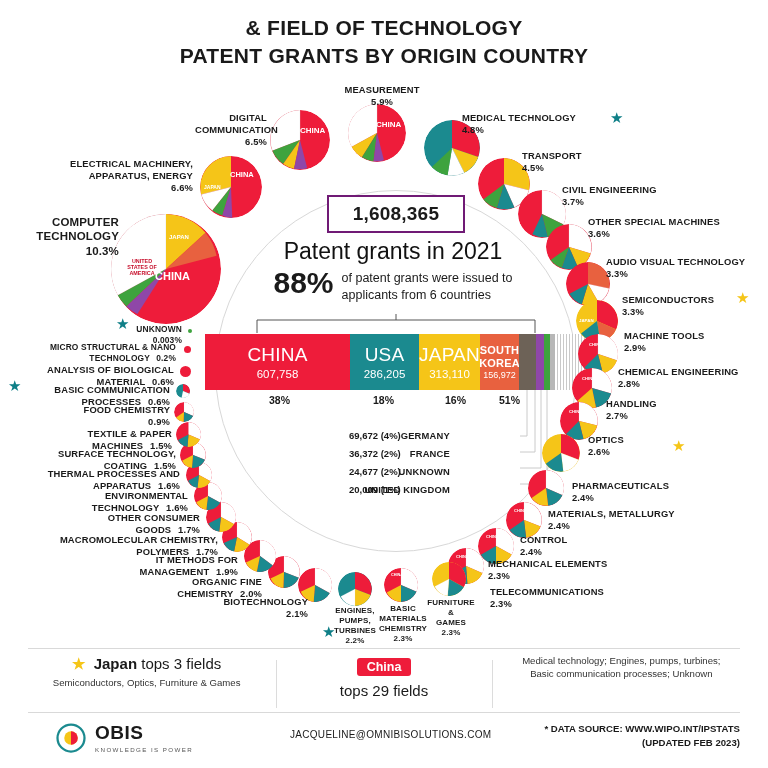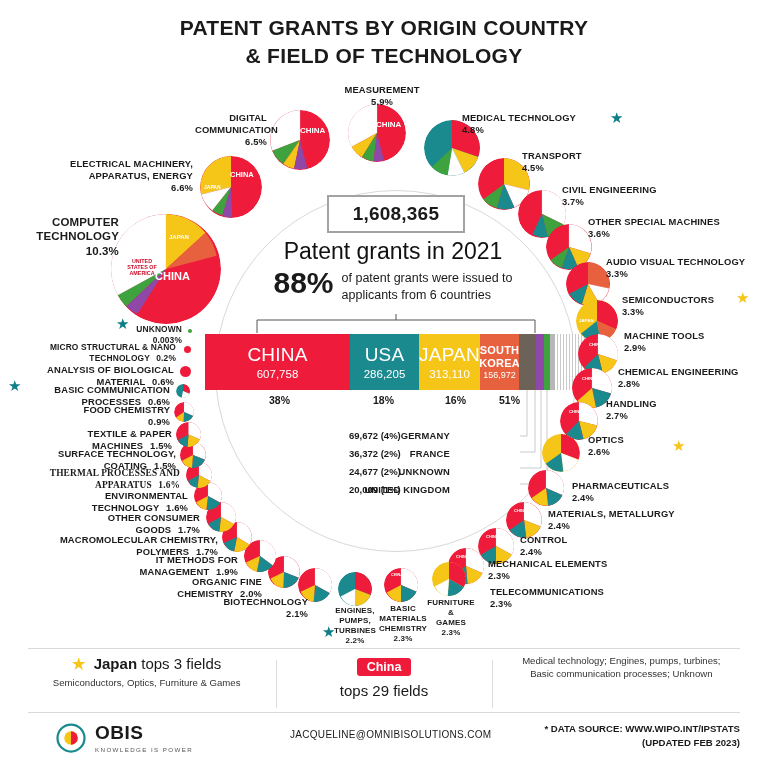--- a/index.html
+++ b/index.html
@@ -15,21 +15,21 @@
     position:absolute;top:14px;left:0;width:768px;text-align:center;
     font-weight:bold;font-size:21px;letter-spacing:.3px;line-height:1.35;
   }
   
   .center-circle{
     position:absolute;left:215px;top:190px;width:360px;height:360px;
     border:1.5px solid #d8d8d8;border-radius:50%;
   }
   .big-number{
     position:absolute;left:327px;top:195px;width:134px;height:34px;
-    border:2px solid #a3a3a3;background:#fff;
+    border:2px solid #701a75;background:#fff;
     display:flex;align-items:center;justify-content:center;
     font-weight:bold;font-size:19px;letter-spacing:.2px;
   }
   .center-head{
     position:absolute;left:243px;top:238px;width:300px;text-align:center;
     font-size:23px;font-weight:300;color:#111;
   }
   .pct-line{
     position:absolute;left:228px;top:268px;width:330px;
     display:flex;align-items:flex-start;justify-content:center;gap:8px;
@@ -70,22 +70,22 @@
   .brand{position:absolute;left:56px;top:722px;display:flex;align-items:center;gap:9px;}
   .brand .nm{font-size:19px;font-weight:bold;letter-spacing:.5px;}
   .brand .tag{font-size:6.2px;letter-spacing:1.4px;color:#555;margin-top:2px;}
   .mail{position:absolute;left:290px;top:729px;font-size:10px;letter-spacing:.3px;}
   .src{position:absolute;right:28px;top:722px;text-align:right;font-size:9.6px;font-weight:bold;line-height:1.45;}
 </style>
 </head>
 <body>
 
 <div class="title">
+  <div>&amp; FIELD OF TECHNOLOGY</div>
   <div>PATENT GRANTS BY ORIGIN COUNTRY</div>
-  <div>&amp; FIELD OF TECHNOLOGY</div>
 </div>
 
 <div class="center-circle"></div>
 
 <div class="big-number">1,608,365</div>
 <div class="center-head">Patent grants in 2021</div>
 <div class="pct-line">
   <span class="pct-big">88%</span>
   <span class="pct-txt">
     <span>of patent grants were issued to</span><br>
@@ -543,21 +543,21 @@
 </div>
 
 <div class="bubble" style="left:186px;top:462px;width:26px;height:26px;">
   <svg width="26" height="26" viewBox="0 0 100 100">
     <circle cx="50" cy="50" r="50" fill="#ee1c3a"></circle>
     <path d="M50,50 L50,0 A50,50 0 0,1 94,74 Z" fill="#ffffff" stroke="#ddd" stroke-width=".5"></path>
     <path d="M50,50 L94,74 A50,50 0 0,1 44,100 Z" fill="#f5c518"></path>
     <path d="M50,50 L44,100 A50,50 0 0,1 8,72 Z" fill="#1b8a8f"></path>
   </svg>
 </div>
-<div class="lbl" style="left:38px;top:468px;width:142px;text-align:right;font-family:Liberation Serif, serif;">
+<div class="lbl" style="left:38px;top:468px;width:142px;text-align:right;">
   <span>THERMAL PROCESSES AND APPARATUS</span>
   <span class="pc" style="margin-left:4px;">1.6%</span>
 </div>
 
 <div class="bubble" style="left:180px;top:442px;width:26px;height:26px;">
   <svg width="26" height="26" viewBox="0 0 100 100">
     <circle cx="50" cy="50" r="50" fill="#ee1c3a"></circle>
     <path d="M50,50 L50,0 A50,50 0 0,1 96,68 Z" fill="#ffffff" stroke="#ddd" stroke-width=".5"></path>
     <path d="M50,50 L96,68 A50,50 0 0,1 46,100 Z" fill="#1b8a8f"></path>
     <path d="M50,50 L46,100 A50,50 0 0,1 8,72 Z" fill="#f5c518"></path>

